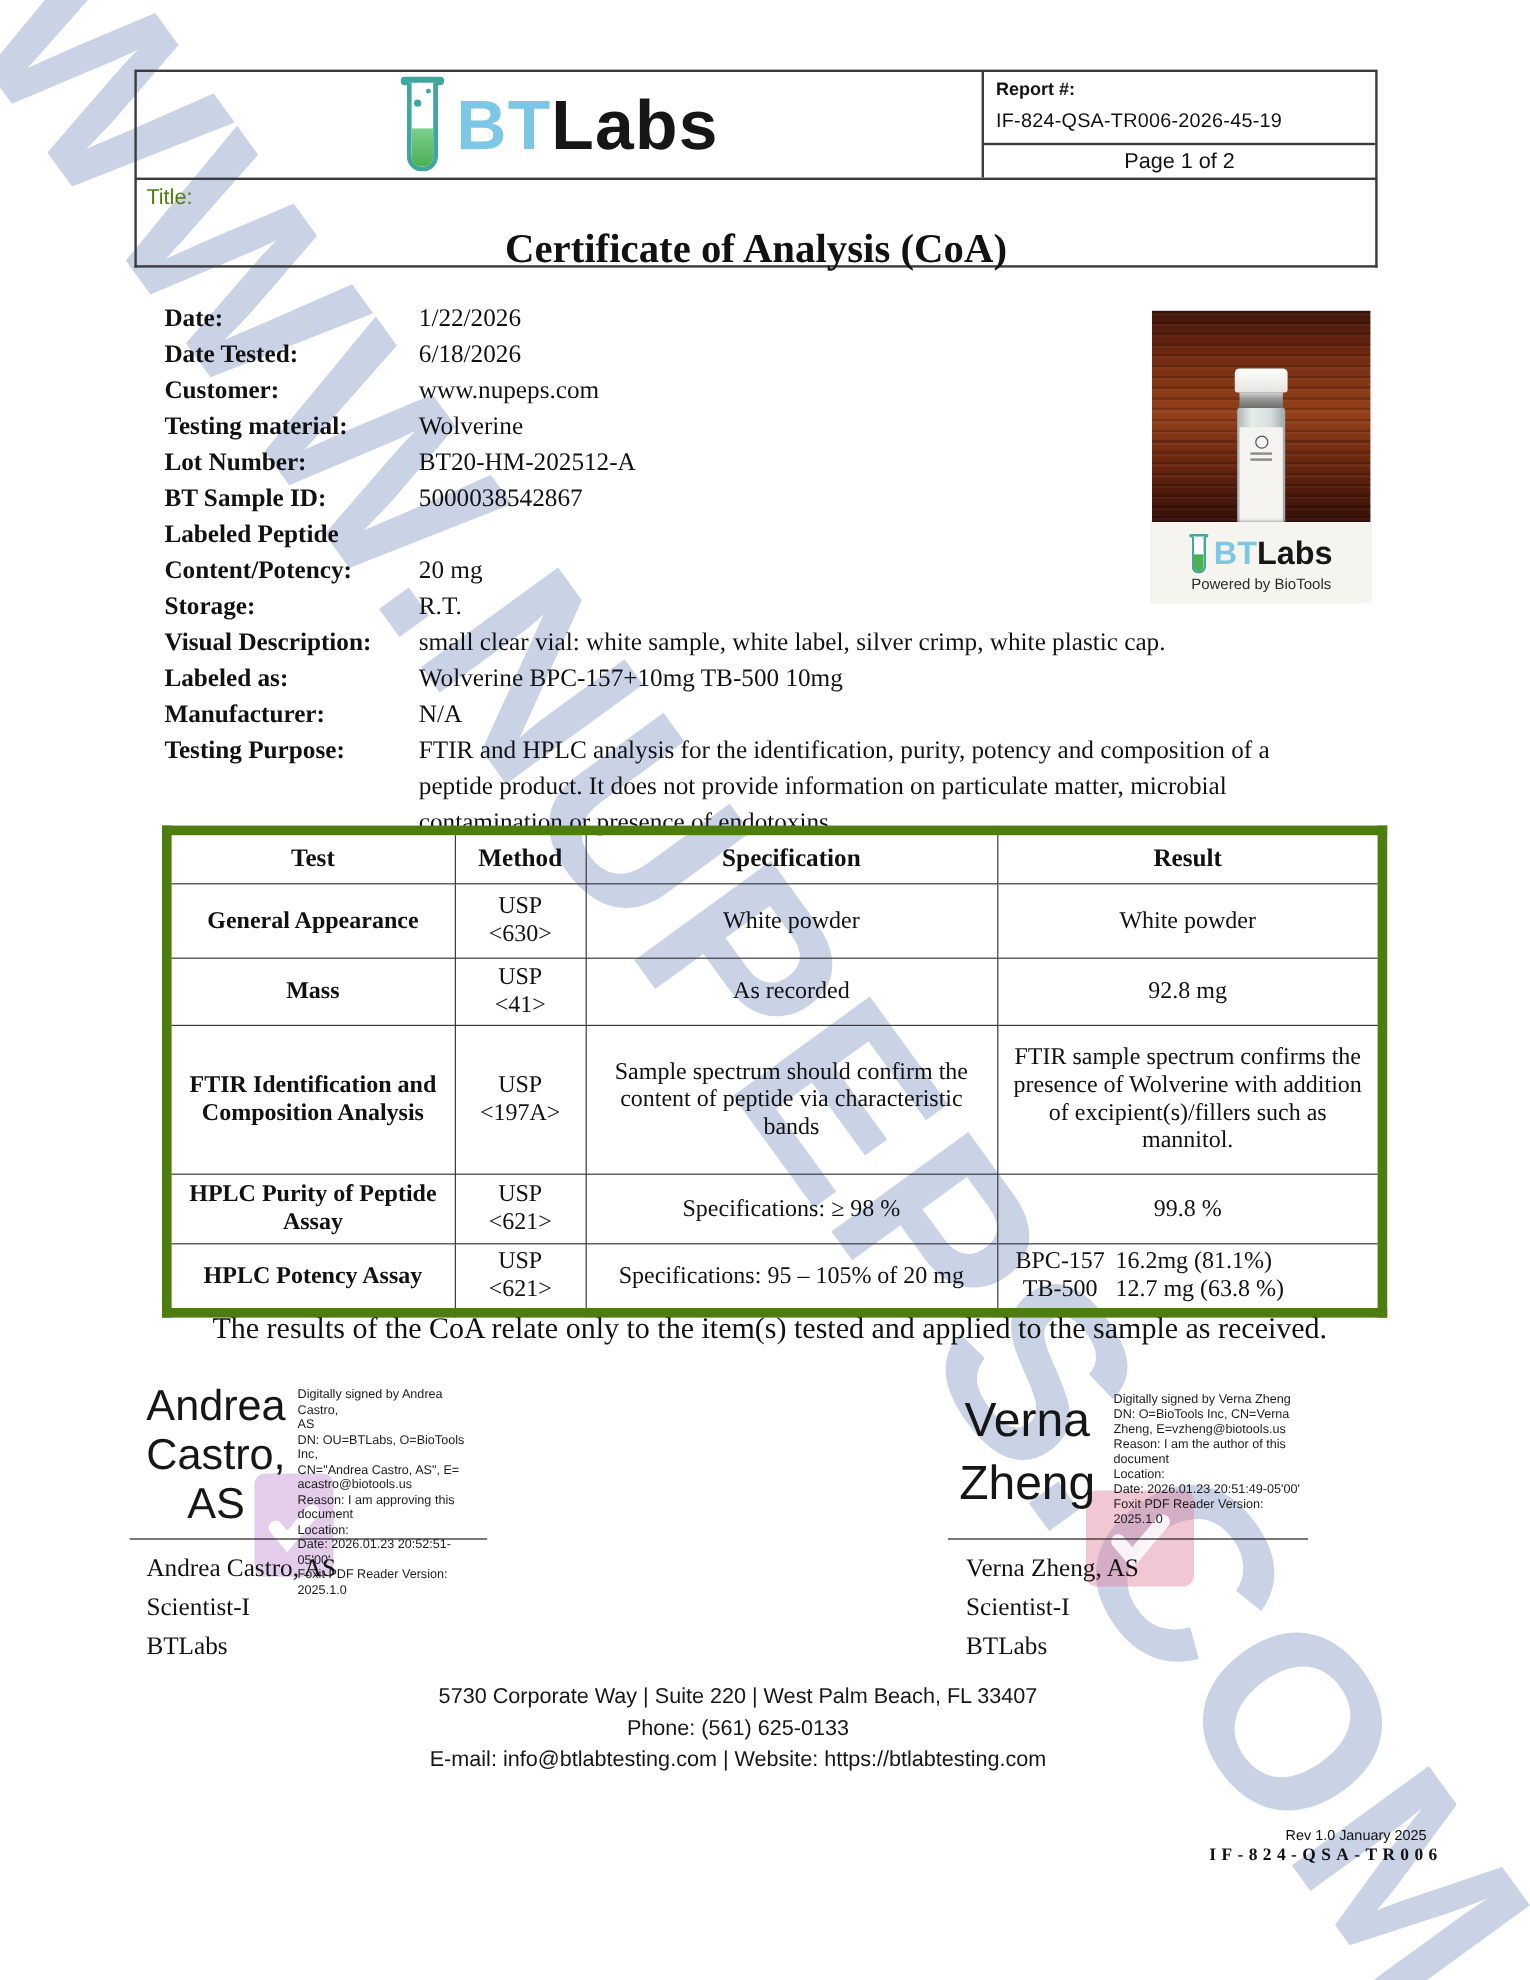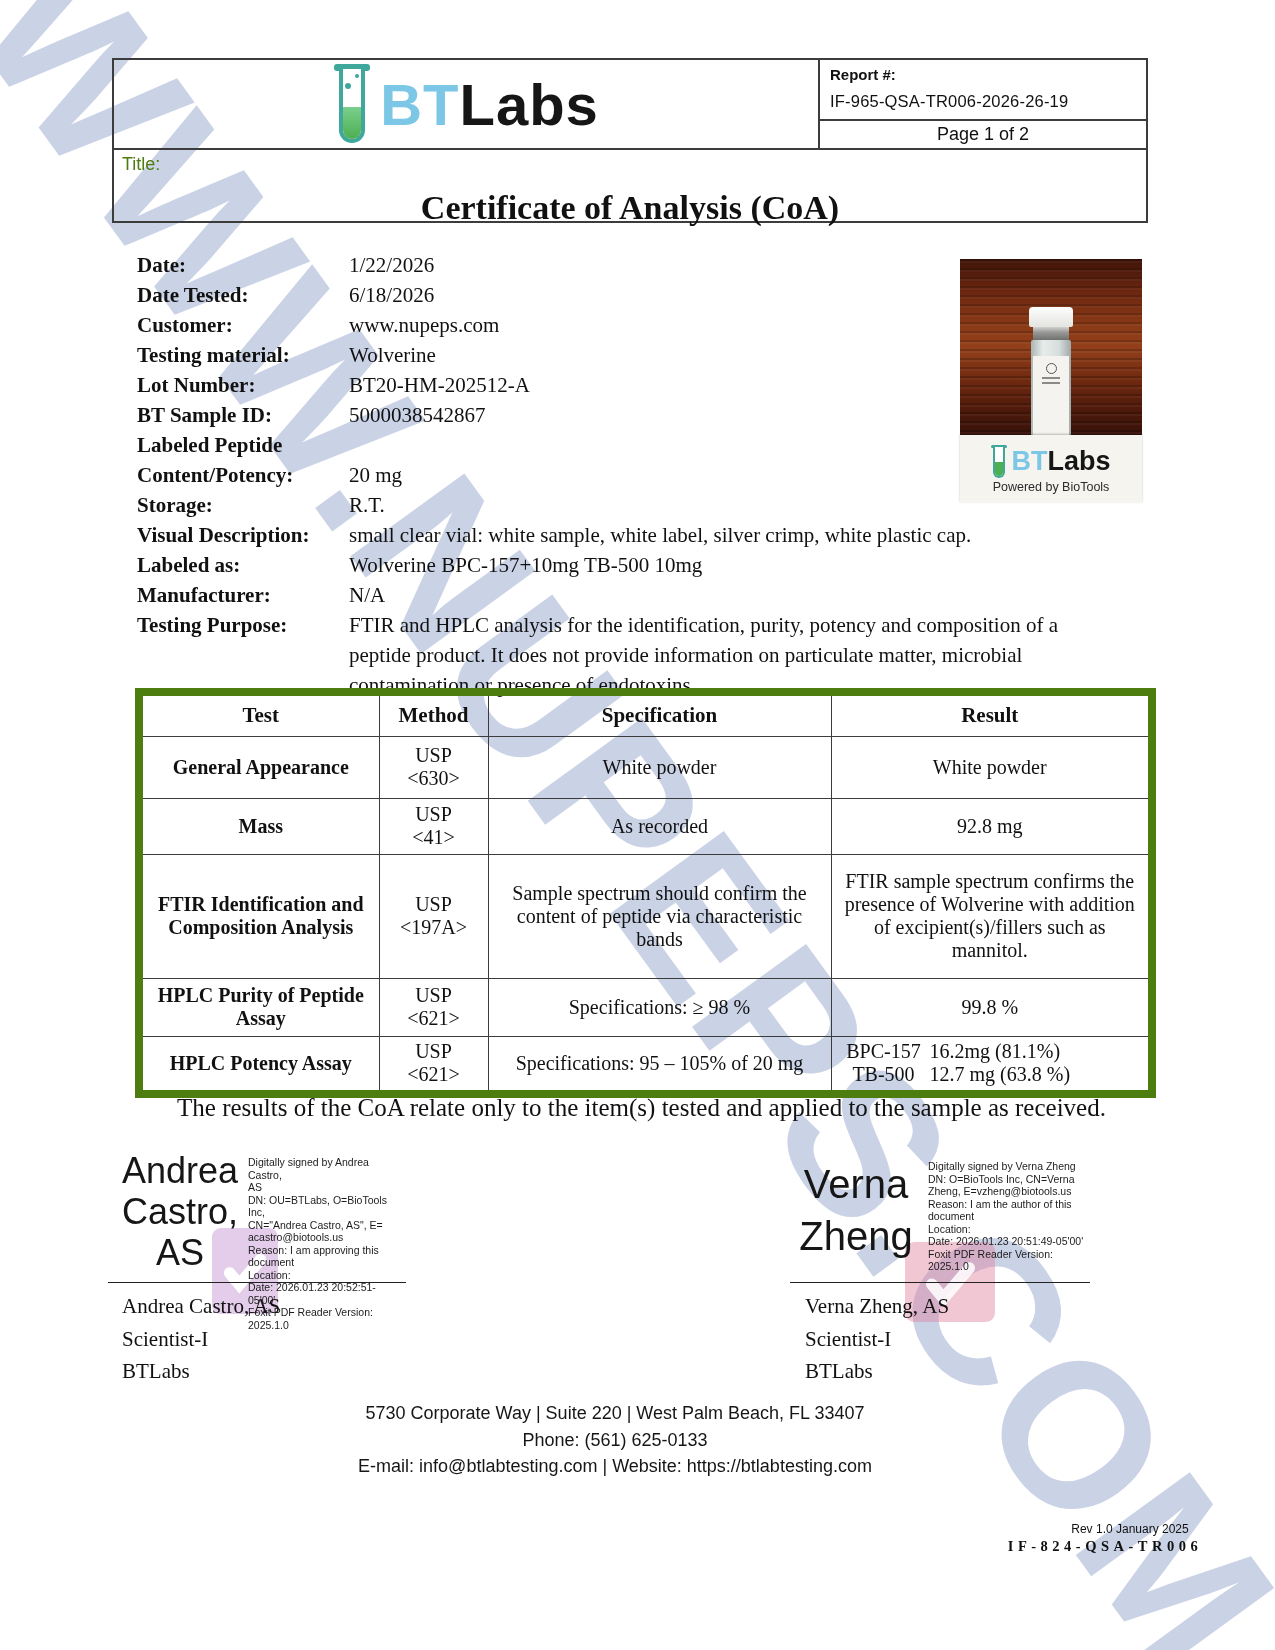--- a/index.html
+++ b/index.html
@@ -133,21 +133,21 @@
             <div class="tube-b1"></div>
             <div class="tube-b2"></div>
           </div>
           <span class="logo-bt">BT</span>
             <span class="logo-labs">Labs</span>
         </div>
       </div>
       <div class="report-cell">
         <div class="report-top">
           <div class="report-label">Report #:</div>
-          <div class="report-number">IF-965-QSA-TR006-2026-26-19</div>
+          <div class="report-number">IF-824-QSA-TR006-2026-45-19</div>
         </div>
         <div class="report-page">Page 1 of 2</div>
       </div>
     </div>
     <div class="title-box">
       <div class="title-label">Title:</div>
       <div class="title-text">Certificate of Analysis (CoA)</div>
     </div>
   </div>
 

